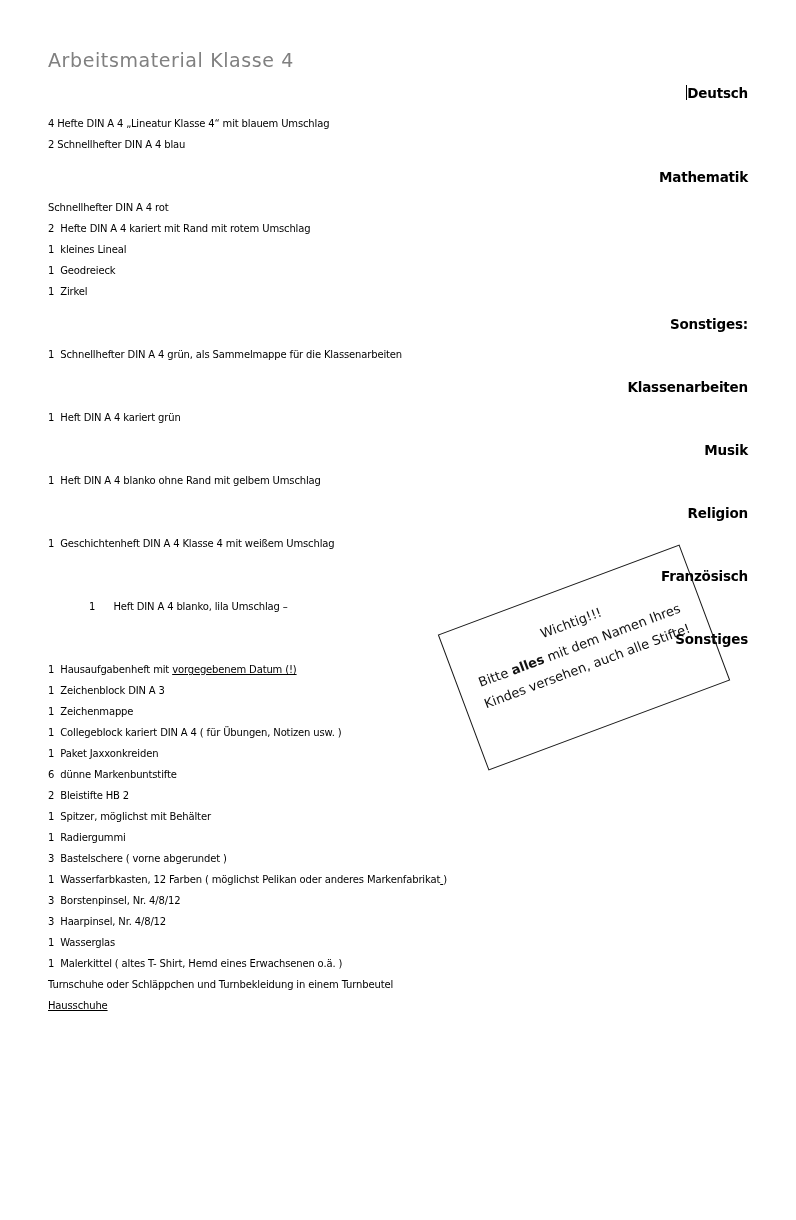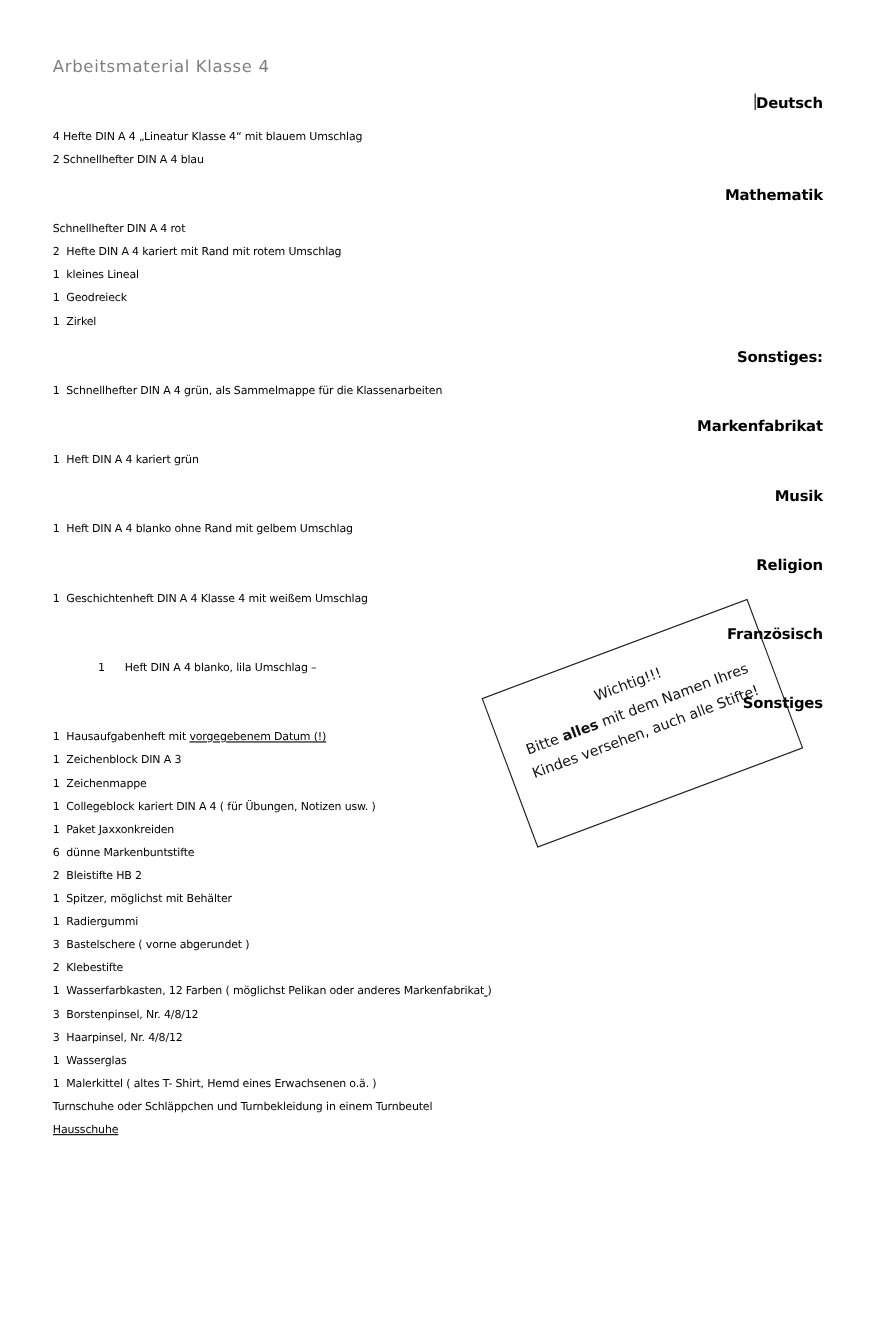--- a/index.html
+++ b/index.html
@@ -23,21 +23,21 @@
     position: absolute;
     left: 48px;
     top: 0;
     width: 700px;
   }
 
   
   .doc-title {
     color: #808080;
     font-family: "DejaVu Sans", sans-serif;
-    font-size: 15px;
+    font-size: 19px;
     font-weight: 400;
     letter-spacing: 0.6px;
     line-height: 22px;
     margin: 0;
     padding-top: 49px;
     white-space: pre;
   }
 
   
   .section-heading {
@@ -155,21 +155,21 @@
 
     <div>
       <div class="section-heading">Sonstiges:</div>
       <div class="gap-after-heading"></div>
       <div class="line">1  Schnellhefter DIN A 4 grün, als Sammelmappe für die Klassenarbeiten</div>
     </div>
 
     <div class="gap-before-heading"></div>
 
     <div>
-      <div class="section-heading">Markenfabrikat</div>
+      <div class="section-heading">Klassenarbeiten</div>
       <div class="gap-after-heading"></div>
       <div class="line">1  Heft DIN A 4 kariert grün</div>
     </div>
 
     <div class="gap-before-heading"></div>
 
     <div>
       <div class="section-heading">Musik</div>
       <div class="gap-after-heading"></div>
       <div class="line">1  Heft DIN A 4 blanko ohne Rand mit gelbem Umschlag</div>
@@ -200,21 +200,20 @@
           <div class="line"><span>1  Hausaufgabenheft mit </span><span class="u">vorgegebenem Datum (!)</span></div>
           <div class="line"><span>1  Zeichenblock DIN A 3</span></div>
           <div class="line"><span>1  Zeichenmappe</span></div>
           <div class="line"><span>1  Collegeblock kariert DIN A 4 ( für Übungen, Notizen usw. )</span></div>
           <div class="line"><span>1  Paket Jaxxonkreiden</span></div>
           <div class="line"><span>6  dünne Markenbuntstifte</span></div>
           <div class="line"><span>2  Bleistifte HB 2</span></div>
           <div class="line"><span>1  Spitzer, möglichst mit Behälter</span></div>
           <div class="line"><span>1  Radiergummi</span></div>
           <div class="line"><span>3  Bastelschere ( vorne abgerundet )</span></div>
-          <div class="line"><span>2  Klebestifte</span></div>
           <div class="line"><span>1  Wasserfarbkasten, 12 Farben ( möglichst Pelikan oder anderes Markenfabrikat</span><span class="u"> </span><span>)</span></div>
           <div class="line"><span>3  Borstenpinsel, Nr. 4/8/12</span></div>
           <div class="line"><span>3  Haarpinsel, Nr. 4/8/12</span></div>
           <div class="line"><span>1  Wasserglas</span></div>
           <div class="line"><span>1  Malerkittel ( altes T- Shirt, Hemd eines Erwachsenen o.ä. )</span></div>
           <div class="line"><span>Turnschuhe oder Schläppchen und Turnbekleidung in einem Turnbeutel</span></div>
         </div>
       <div class="line"><span class="u">Hausschuhe</span></div>
     </div>
 

